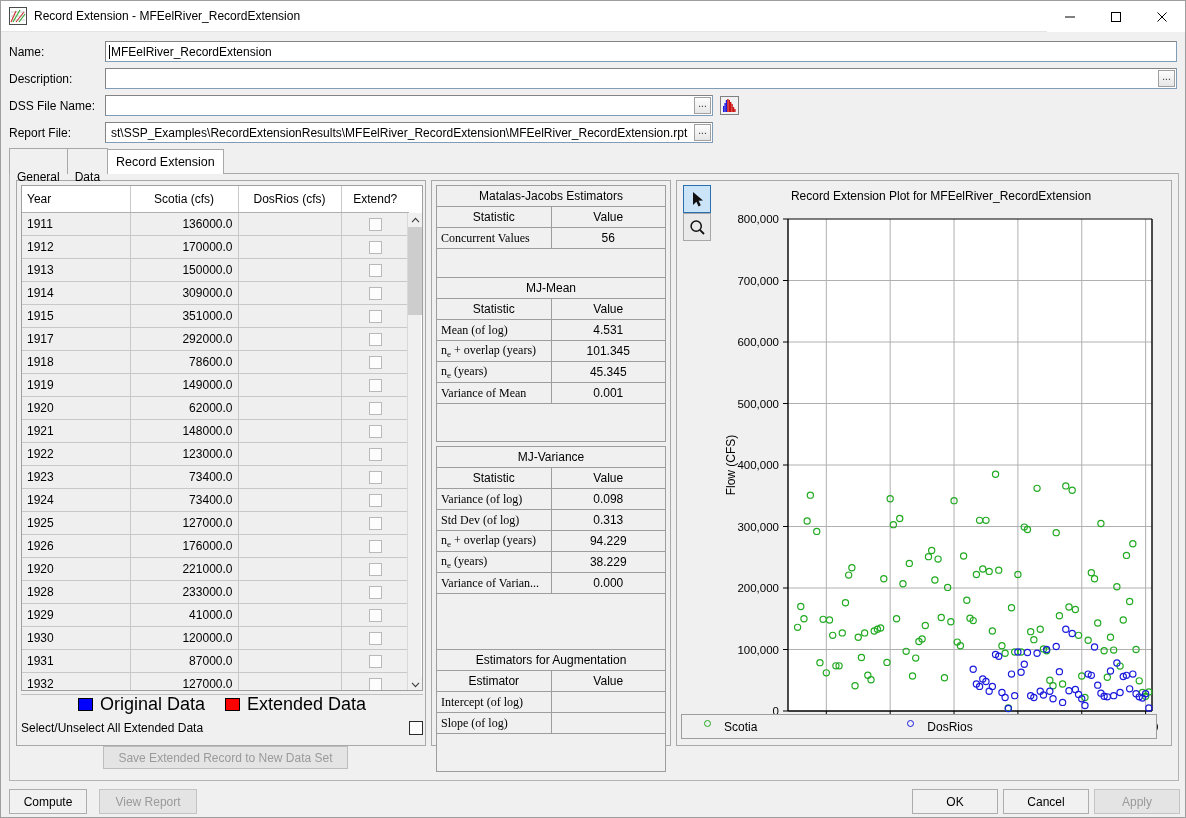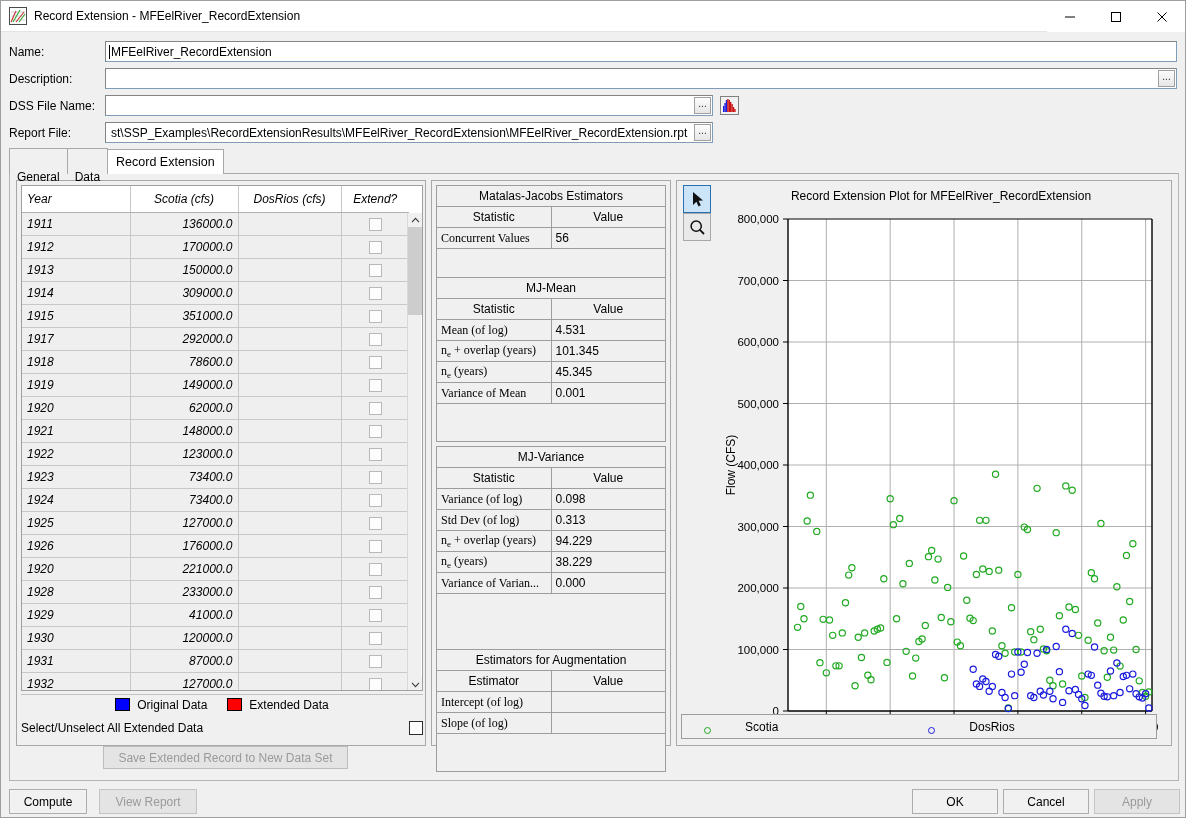--- a/index.html
+++ b/index.html
@@ -152,21 +152,20 @@
     position: absolute; left: 4px; top: 4px;
     width: 402px; height: 506px;
     background: #fff;
     border: 1px solid #a0a0a0;
     overflow: hidden;
   }
   table.grid {
     border-collapse: collapse;
     width: 387px;
     table-layout: fixed;
-    font-style: italic;
   }
   table.grid th {
     height: 26px;
     background: #ffffff;
     border-right: 1px solid #c8c8c8;
     border-bottom: 1px solid #b0b0b0;
     font-weight: normal;
     font-size: 12px;
     text-align: center;
     color: #000;
@@ -211,21 +210,21 @@
     width: 14px; height: 88px;
     background: #cdcdcd;
   }
   #sb-down { position: absolute; bottom: 0; left: 0; }
 
   .legend-row {
     position: absolute; left: 4px; top: 513px;
     width: 402px; height: 20px;
     display: flex; align-items: center; justify-content: center;
     gap: 7px;
-    font-size: 12px;
+    font-size: 18px;
     border-top: 1px solid #c0c0c0;
   }
   .swatch { width: 15px; height: 13px; display:inline-block; border:1px solid #000; }
   .selrow {
     position: absolute; left: 4px; top: 540px;
     width: 402px;
     display: flex; align-items: center; justify-content: space-between; gap: 6px;
     font-size: 12px;
   }
   .selbox { width: 14px; height: 14px; border: 1px solid #2b2b2b; background: #fff; }
@@ -261,21 +260,21 @@
     padding: 0 4px;
     color: #000;
   }
   table.st th.title {
     text-align: center;
     background: #f0f0f0;
     border: 1px solid #9d9d9d;
   }
   table.st th.sub { text-align: center; }
   table.st td.lbl { text-align: left; width: 120px; font-family: Liberation Serif, serif; }
-  table.st td.val { text-align: left; }
+  table.st td.val { text-align: center; }
   table.st td.empty { height: 38px; border-top: none; }
   sub { font-size: 9px; }
 
   
   #rightpanel {
     position: absolute; left: 666px; top: 6px;
     width: 496px; height: 566px;
     background: #f0f0f0;
     border: 1px solid #a8a8a8;
   }
@@ -301,21 +300,21 @@
     color: #000;
   }
   #chartlegend {
     position: absolute; left: 4px; bottom: 6px;
     width: 476px; height: 25px;
     border: 1px solid #9d9d9d;
     background: #f0f0f0;
     display: flex; align-items: center;
     font-size: 12px;
   }
-  .lg-item { display: flex; align-items: flex-end; gap: 34px; }
+  .lg-item { display: flex; align-items: flex-start; gap: 13px; }
   .lg-circ { width: 7px; height: 7px; border-radius: 50%; border: 1.3px solid #000; }
 
   
   #bottombar {
     position: absolute; left: 0; top: 784px; width: 1186px; height: 34px;
   }
   .btn {
     height: 25px;
     border: 1px solid #adadad;
     background: #f1f1f1;

